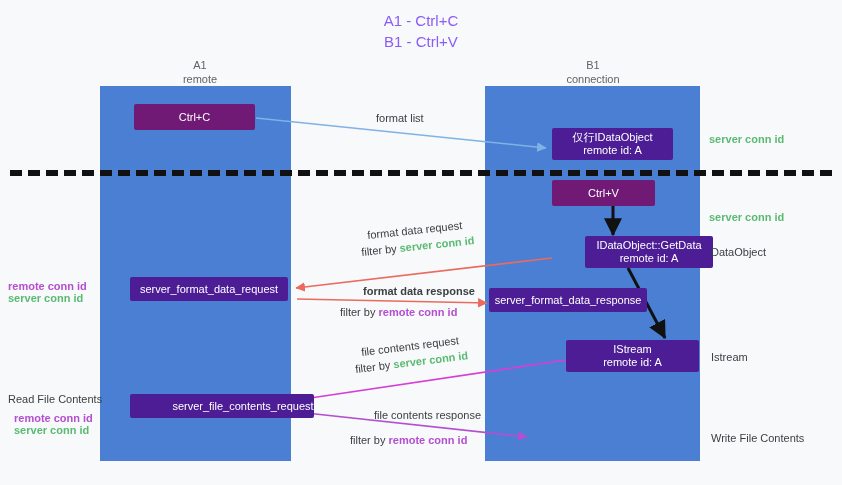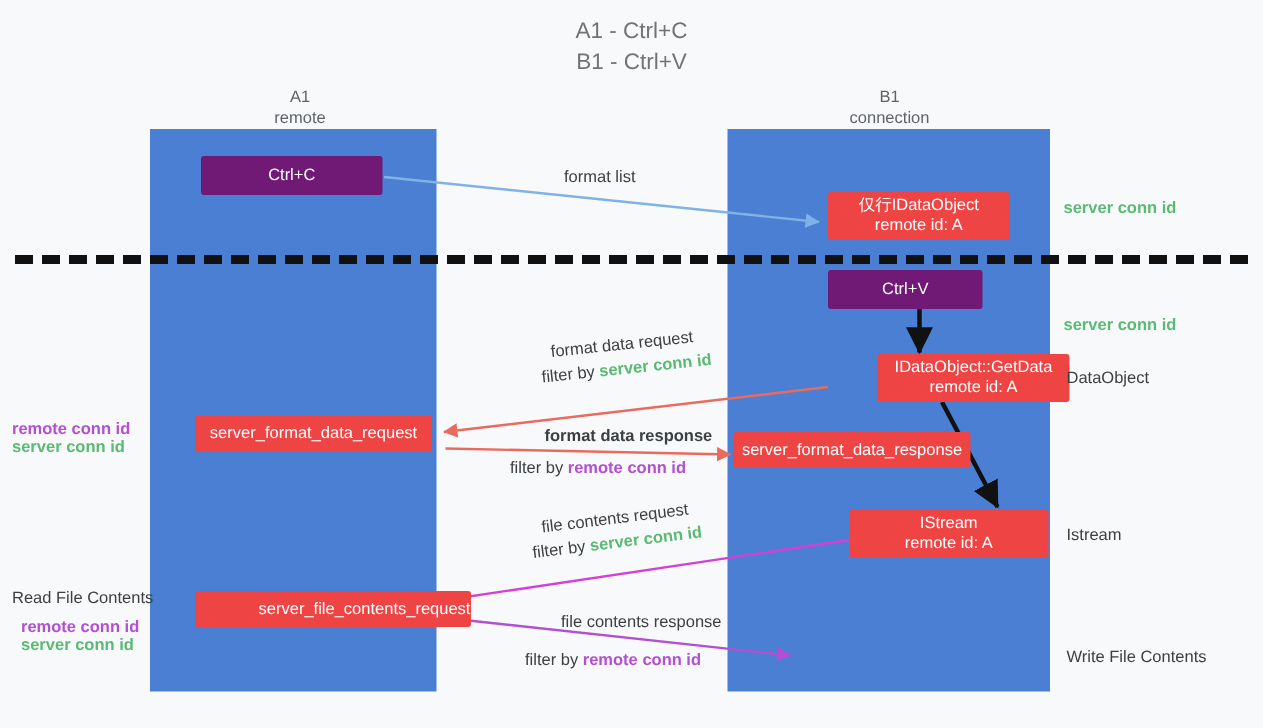--- a/index.html
+++ b/index.html
@@ -9,21 +9,21 @@
     font-family:"Liberation Sans","DejaVu Sans",sans-serif;
     position:relative;overflow:hidden;
     color:#3c4043;
   }
   #stage{position:absolute;left:0;top:0;width:842px;height:485px;}
   .abs{position:absolute;}
 
   
   #title{
     left:0;top:10px;width:842px;text-align:center;
-    font-size:15px;line-height:21px;color:#737373;
+    font-size:15px;line-height:21px;color:#8b5cf6;
   }
 
   
   .colhead{
     font-size:11px;line-height:14px;text-align:center;color:#5f6368;
   }
 
   
   .lane{background:#4a7fd4;}
 
@@ -31,21 +31,21 @@
   .box{
     box-sizing:border-box;
     display:flex;align-items:center;justify-content:center;
     text-align:center;
     font-size:11px;line-height:13px;
     color:#ffffff;
     border-radius:2px;
     padding:2px 4px;
   }
   .box.green{background:#701a75;}
-  .box.orange{background:#ef4444;}
+  .box.orange{background:#4c1d95;}
   .box .l2{display:block;}
 
   
   .lbl{font-size:11px;line-height:14px;color:#3c4043;white-space:nowrap;}
   .lbl.green{color:#5aba74;font-weight:bold;}
   .lbl.purple{color:#b34fd0;font-weight:bold;}
   .lbl.rot{transform-origin:left bottom;}
   .grn{color:#5aba74;font-weight:bold;}
   .prp{color:#b34fd0;font-weight:bold;}
 

